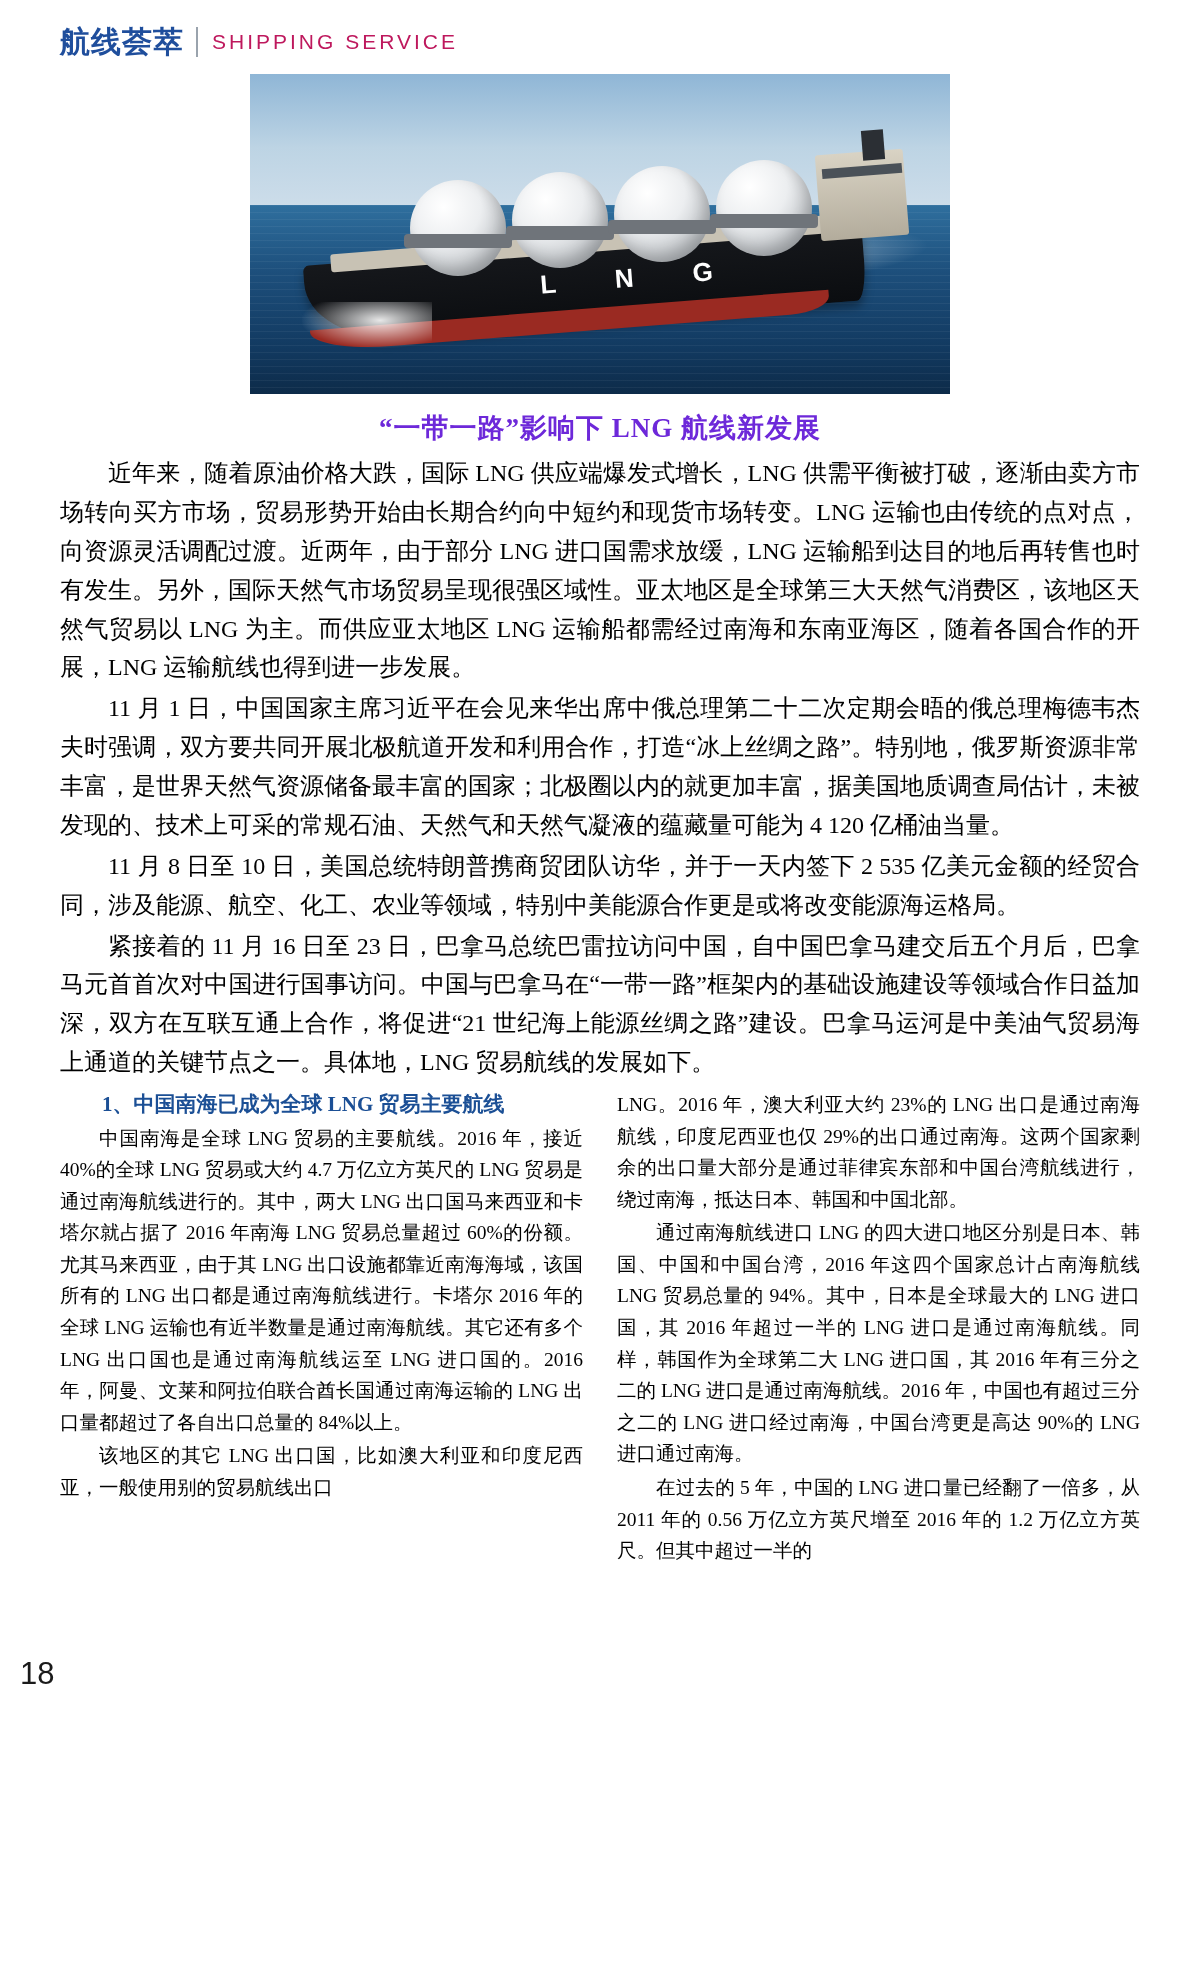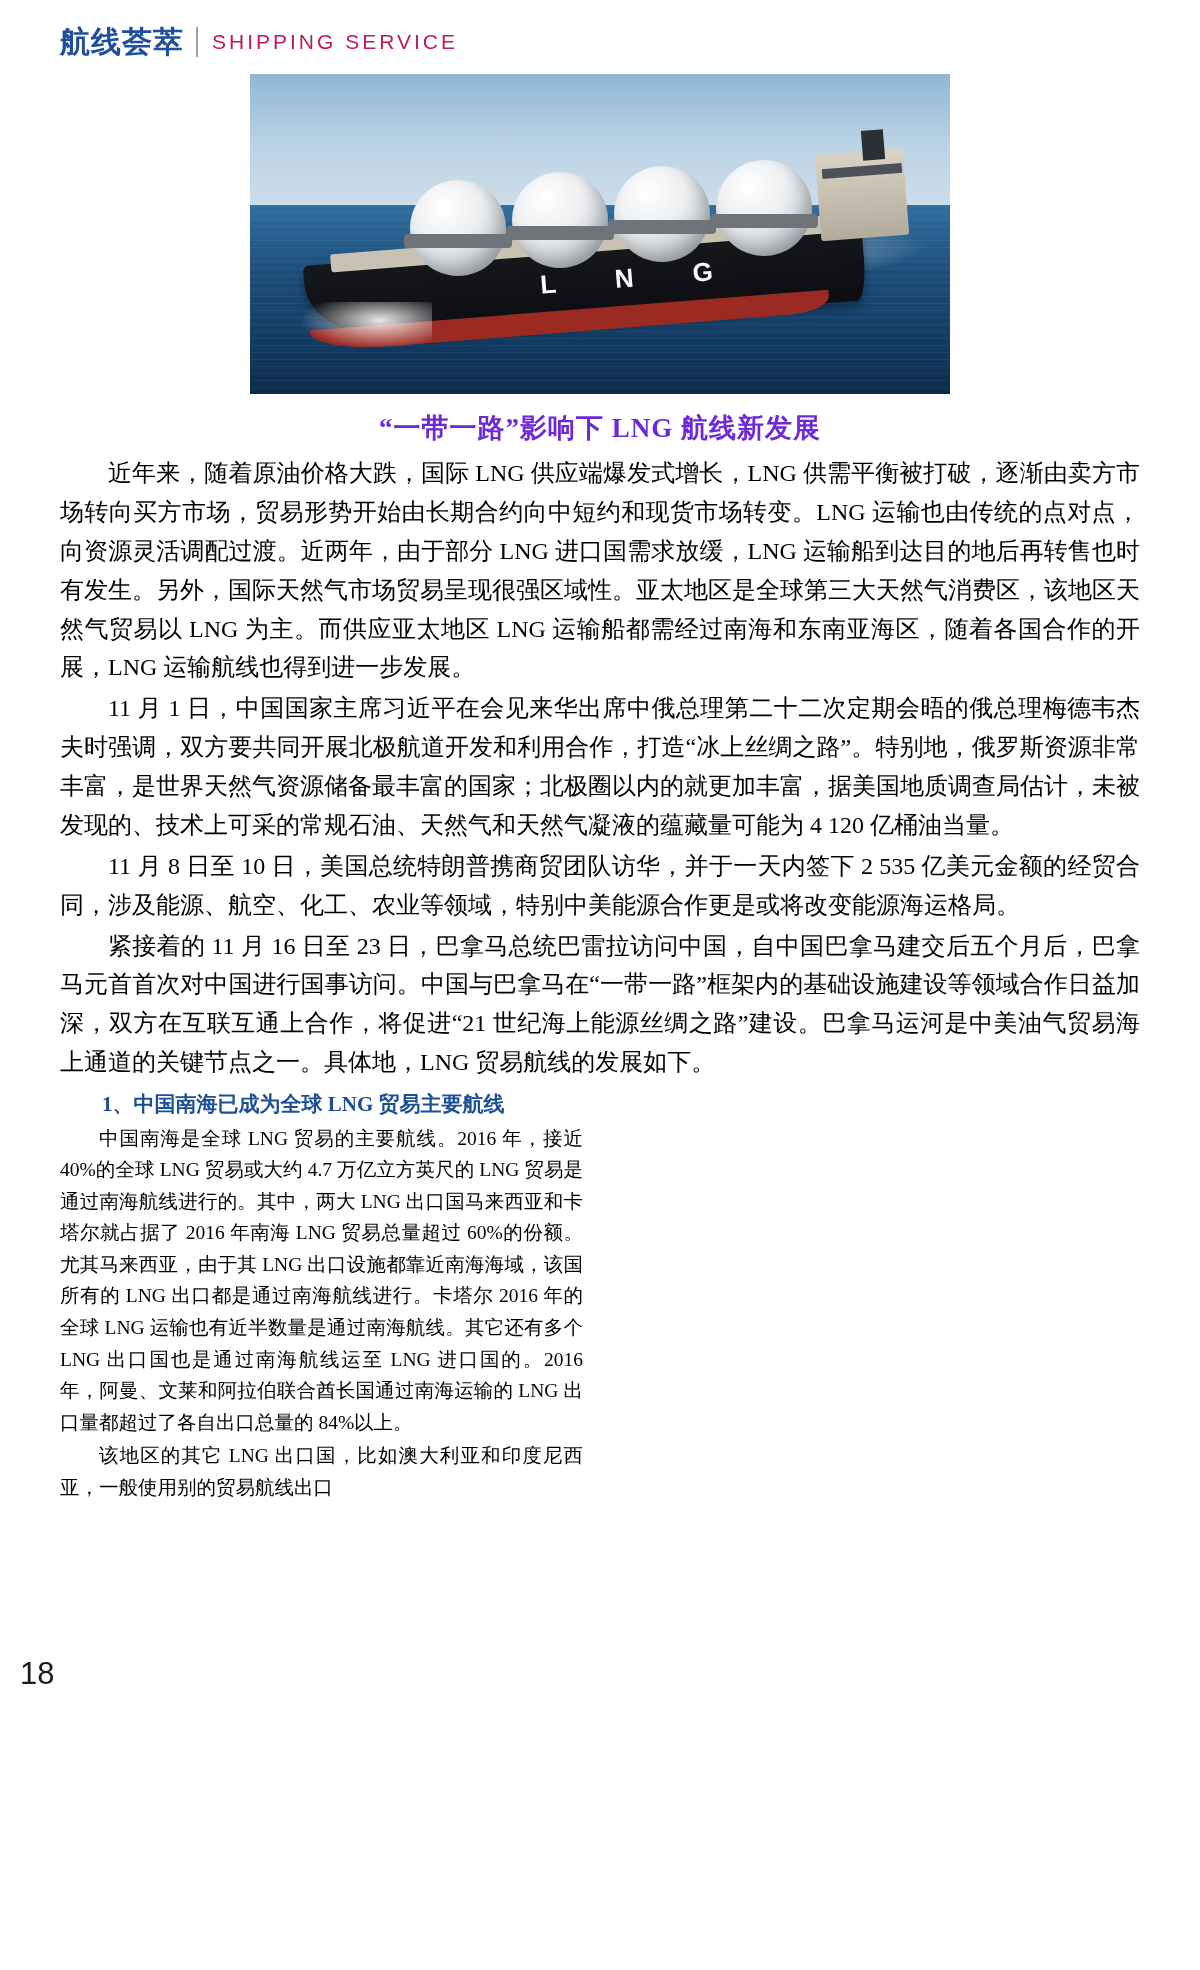--- a/index.html
+++ b/index.html
@@ -273,17 +273,20 @@
   <p class="body lead">11 月 8 日至 10 日，美国总统特朗普携商贸团队访华，并于一天内签下 2 535 亿美元金额的经贸合同，涉及能源、航空、化工、农业等领域，特别中美能源合作更是或将改变能源海运格局。</p>
   <p class="body lead">紧接着的 11 月 16 日至 23 日，巴拿马总统巴雷拉访问中国，自中国巴拿马建交后五个月后，巴拿马元首首次对中国进行国事访问。中国与巴拿马在“一带一路”框架内的基础设施建设等领域合作日益加深，双方在互联互通上合作，将促进“21 世纪海上能源丝绸之路”建设。巴拿马运河是中美油气贸易海上通道的关键节点之一。具体地，LNG 贸易航线的发展如下。</p>
 
   <div class="cols">
     <div class="col">
       <div class="section-head">1、中国南海已成为全球 LNG 贸易主要航线</div>
       <p class="body">中国南海是全球 LNG 贸易的主要航线。2016 年，接近 40%的全球 LNG 贸易或大约 4.7 万亿立方英尺的 LNG 贸易是通过南海航线进行的。其中，两大 LNG 出口国马来西亚和卡塔尔就占据了 2016 年南海 LNG 贸易总量超过 60%的份额。尤其马来西亚，由于其 LNG 出口设施都靠近南海海域，该国所有的 LNG 出口都是通过南海航线进行。卡塔尔 2016 年的全球 LNG 运输也有近半数量是通过南海航线。其它还有多个 LNG 出口国也是通过南海航线运至 LNG 进口国的。2016 年，阿曼、文莱和阿拉伯联合酋长国通过南海运输的 LNG 出口量都超过了各自出口总量的 84%以上。</p>
       <p class="body">该地区的其它 LNG 出口国，比如澳大利亚和印度尼西亚，一般使用别的贸易航线出口</p>
     </div>
     <div class="col">
+      <p class="body" style="text-indent:0">LNG。2016 年，澳大利亚大约 23%的 LNG 出口是通过南海航线，印度尼西亚也仅 29%的出口通过南海。这两个国家剩余的出口量大部分是通过菲律宾东部和中国台湾航线进行，绕过南海，抵达日本、韩国和中国北部。</p>
+      <p class="body">通过南海航线进口 LNG 的四大进口地区分别是日本、韩国、中国和中国台湾，2016 年这四个国家总计占南海航线 LNG 贸易总量的 94%。其中，日本是全球最大的 LNG 进口国，其 2016 年超过一半的 LNG 进口是通过南海航线。同样，韩国作为全球第二大 LNG 进口国，其 2016 年有三分之二的 LNG 进口是通过南海航线。2016 年，中国也有超过三分之二的 LNG 进口经过南海，中国台湾更是高达 90%的 LNG 进口通过南海。</p>
+      <p class="body">在过去的 5 年，中国的 LNG 进口量已经翻了一倍多，从 2011 年的 0.56 万亿立方英尺增至 2016 年的 1.2 万亿立方英尺。但其中超过一半的</p>
     </div>
   </div>
 
   <div class="page-number">18</div>
 </div>
 
 </body></html>

